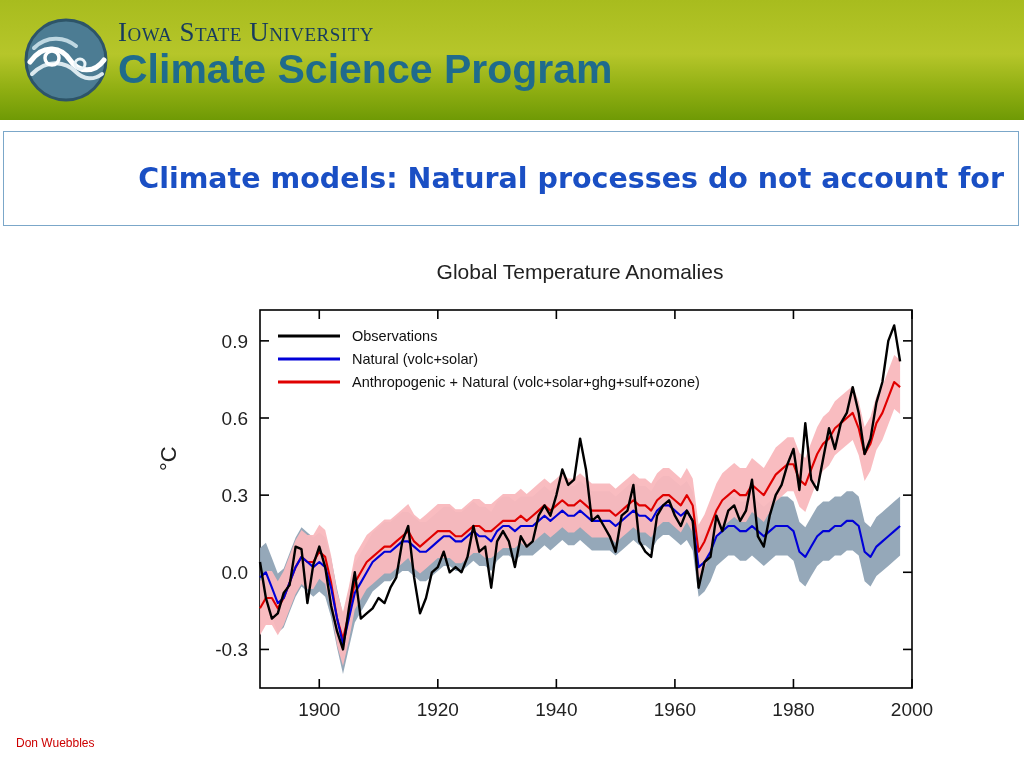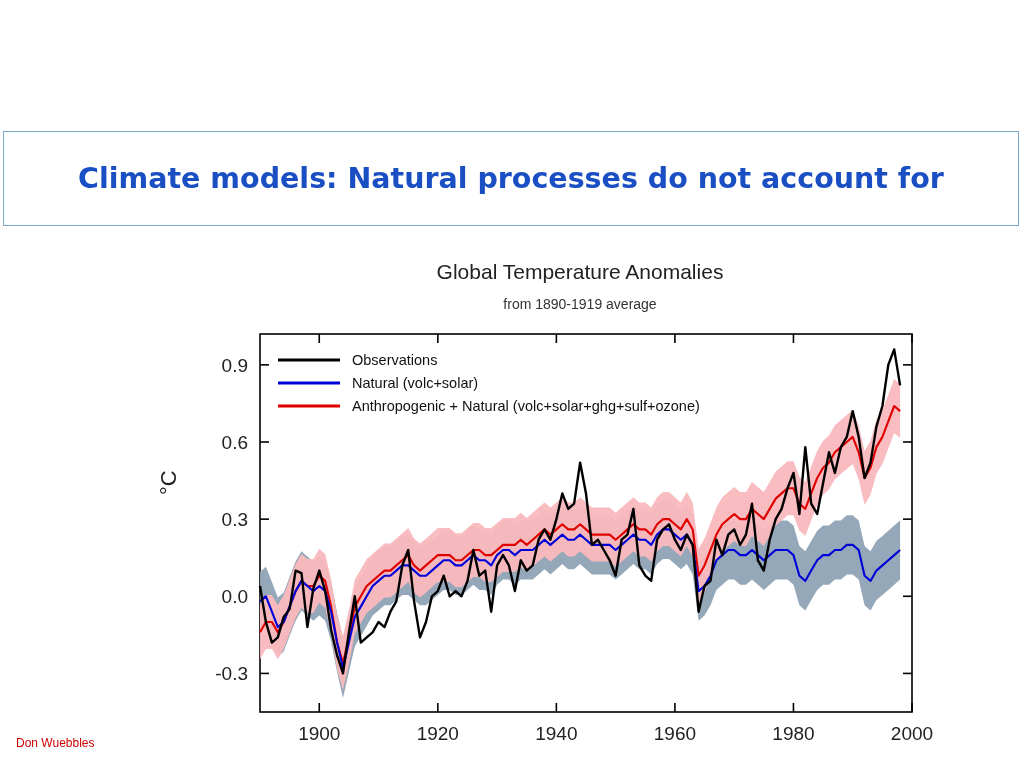--- a/index.html
+++ b/index.html
@@ -62,21 +62,21 @@
   .title-box {
     position: absolute;
     left: 3px; top: 131px;
     width: 1016px;
     height: 95px;
     border: 1px solid #7ba7c9;
     box-sizing: border-box;
     background: #ffffff;
     display: flex;
     align-items: center;
-    justify-content: center;
+    justify-content: flex-end;
   }
   .title-text {
     font-family: "DejaVu Sans", sans-serif;
     font-size: 28.5px;
     font-weight: bold;
     color: #1a4fc4;
     text-align: center;
     line-height: 1.3;
     padding: 0 14px;
   }
@@ -140,30 +140,46 @@
     font-family: "Liberation Sans", sans-serif;
     font-size: 14.5px;
     fill: #111;
   }
 </style>
 </head>
 <body>
 
 <div class="slide">
 
+  <div class="header">
+    <div class="header-logo">
+      <svg width="96" height="96" viewBox="0 0 96 96">
+        <circle cx="48" cy="48" r="40" fill="#4c7c93"></circle>
+        <circle cx="48" cy="48" r="40" fill="none" stroke="#2d5468" stroke-width="3"></circle>
+        <path d="M12 50 C26 30, 44 36, 52 48 C60 60, 76 62, 86 48" fill="none" stroke="#ffffff" stroke-width="5" stroke-linecap="round"></path>
+        <path d="M14 62 C30 46, 48 50, 58 60 C66 68, 76 68, 84 62" fill="none" stroke="#dbe9ef" stroke-width="4" stroke-linecap="round"></path>
+        <path d="M16 36 C30 22, 48 26, 58 34" fill="none" stroke="#bfd8e2" stroke-width="4" stroke-linecap="round"></path>
+        <circle cx="34" cy="46" r="7" fill="none" stroke="#ffffff" stroke-width="3.5"></circle>
+        <circle cx="62" cy="52" r="5" fill="none" stroke="#eaf4f8" stroke-width="3"></circle>
+      </svg>
+    </div>
+    <div class="header-text">
+      <div class="univ-name">Iowa State University</div>
+      <div class="prog-name">Climate Science Program</div>
+    </div>
+  </div>
 
   <div class="title-box">
     <div class="title-text">
       <div>Climate models: Natural processes do not account for</div>
     </div>
   </div>
 
   <div class="figure">
     <div class="fig-title">Global Temperature Anomalies</div>
-    <div class="fig-sub">from 1890-1919 average</div>
 
     <div class="plot-wrap">
       <div class="ylabel">°C</div>
       <svg id="chart-svg" width="790" height="440" viewBox="0 0 790 440">
           <rect x="110" y="14" width="652" height="378" fill="#ffffff" stroke="#000000" stroke-width="1.6"></rect>
           <line x1="110" y1="353.42857142857144" x2="119" y2="353.42857142857144" stroke="#000" stroke-width="1.6"></line>
           <line x1="753" y1="353.42857142857144" x2="762" y2="353.42857142857144" stroke="#000" stroke-width="1.6"></line>
           <text x="98" y="360.42857142857144" text-anchor="end" class="tick-lbl">-0.3</text>
           <line x1="110" y1="276.2857142857143" x2="119" y2="276.2857142857143" stroke="#000" stroke-width="1.6"></line>
           <line x1="753" y1="276.2857142857143" x2="762" y2="276.2857142857143" stroke="#000" stroke-width="1.6"></line>

